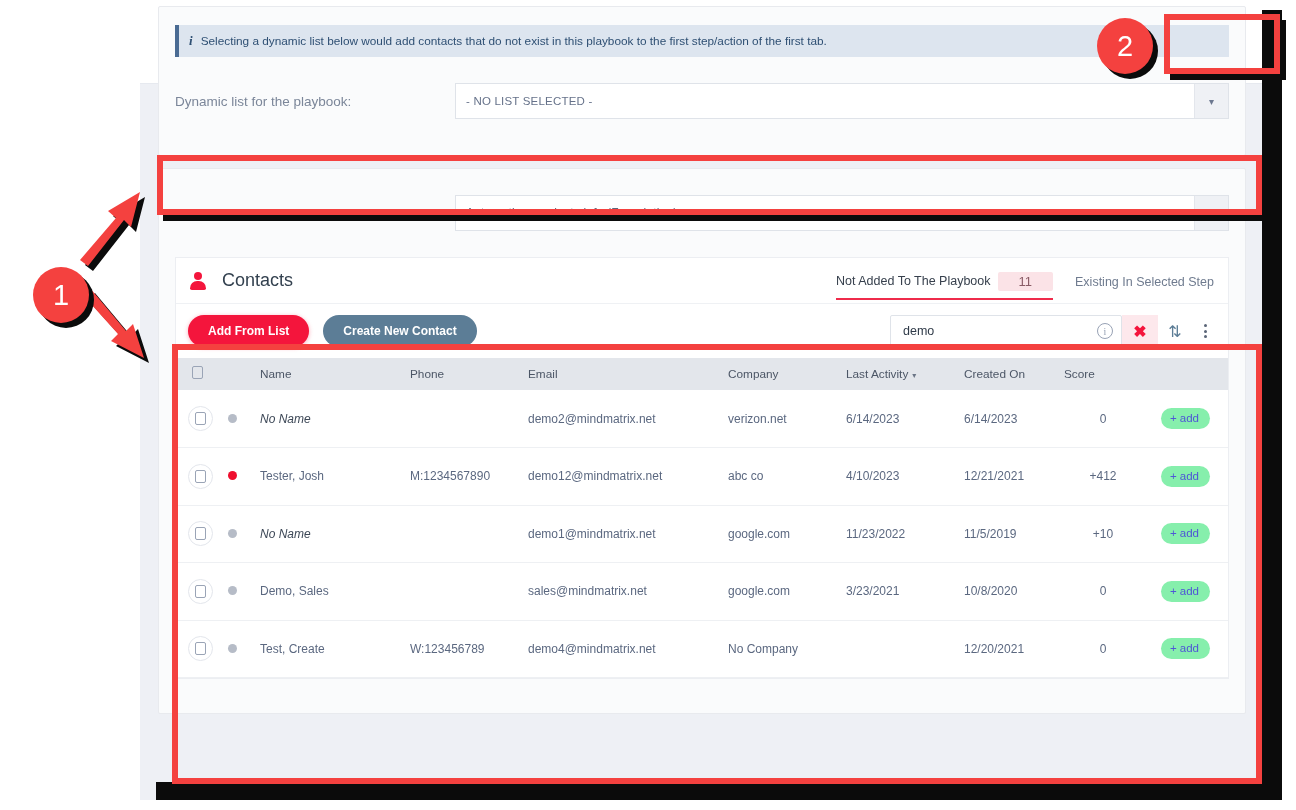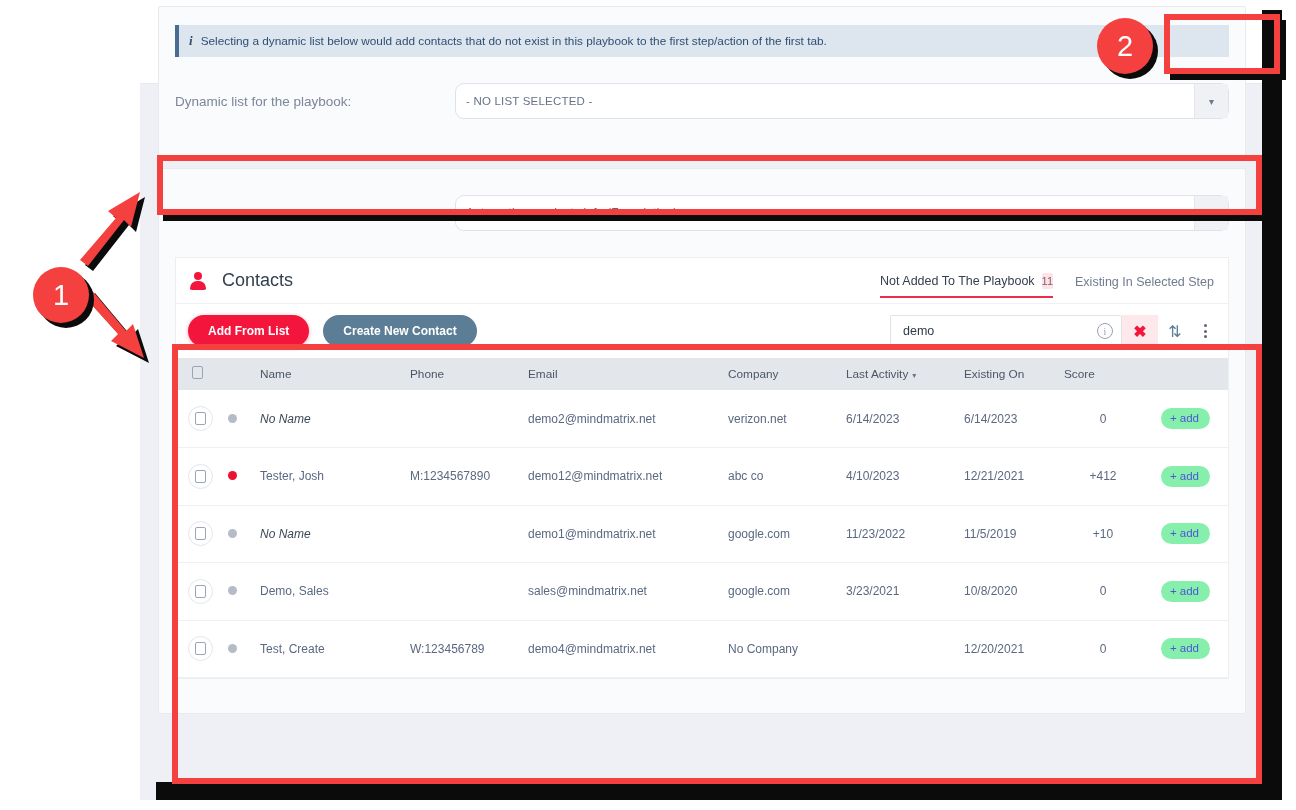--- a/index.html
+++ b/index.html
@@ -108,21 +108,21 @@
     width: 280px;
     font-size: 13.5px;
     color: #7b8699;
   }
   .field-select {
     position: relative;
     flex: 1;
     height: 36px;
     background: #ffffff;
     border: 1px solid #dfe3e9;
-    border-radius: 9px;
+    border-radius: 0;
     display: flex;
     align-items: center;
   }
   .field-select .val {
     padding-left: 10px;
     font-size: 11.5px;
     color: #66728a;
     letter-spacing: .2px;
   }
   .field-select .val.strong { font-size: 12px; color: #5d6a80; }
@@ -183,22 +183,22 @@
     padding-bottom: 7px;
     cursor: pointer;
     display: flex; align-items: center; gap: 7px;
     position: relative;
     top: 5px;
   }
   .tab.active { color: #37404d; border-bottom: 2px solid #ef2b4b; }
   .tab .count {
     background: #fbe3e7;
     color: #8a5c66;
-    font-size: 11px;
-    padding: 2px 0;
+    font-size: 13px;
+    padding: 2px 21px;
     border-radius: 2px;
   }
 
   
   .actions-bar {
     height: 54px;
     display: flex;
     align-items: center;
     padding: 0 10px 0 4px;
   }
@@ -449,21 +449,21 @@
                 <span class="box-glyph"></span>
               </th>
               <th></th>
               <th>Name</th>
               <th>Phone</th>
               <th>Email</th>
               <th>Company</th>
               <th>
                 <span>Last Activity</span><span class="sort-caret">▾</span>
               </th>
-              <th>Existing On</th>
+              <th>Created On</th>
               <th>Score</th>
               <th></th>
             </tr>
           </thead>
           <tbody id="tbody">
               <tr>
                 <td class="cell-check">
                   <span class="rowcheck">
                     <span class="box-glyph"></span>
                   </span>

